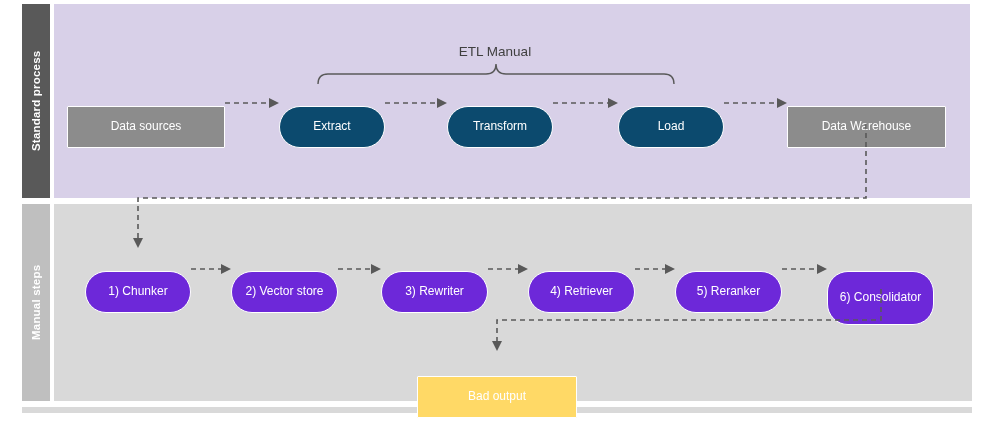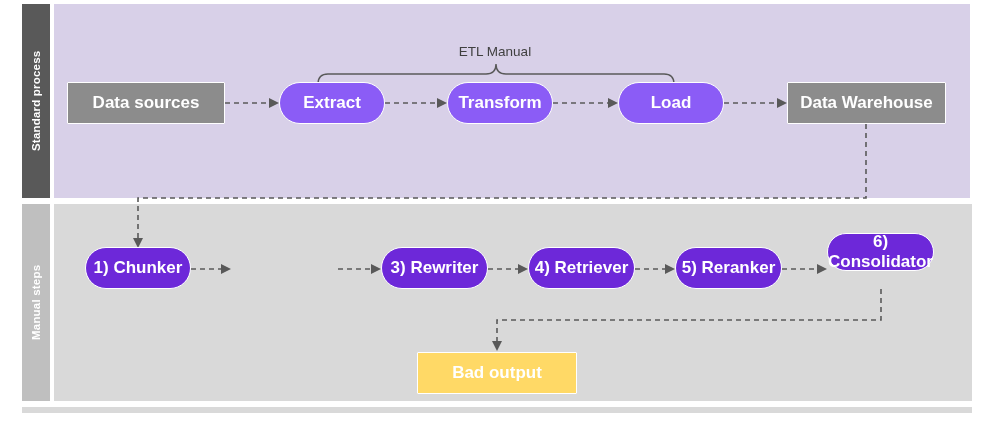--- a/index.html
+++ b/index.html
@@ -48,31 +48,32 @@
   }
 
   
   .node {
     position: absolute;
     display: flex;
     align-items: center;
     justify-content: center;
     text-align: center;
     color: #ffffff;
-    font-weight: bold;
-    font-size: 17px;
+    font-weight: normal;
+    font-size: 12px;
     line-height: 1.15;
     box-sizing: border-box;
     border: 1.5px solid #ffffff;
+    margin-top: 24px;
   }
   .node.rect  { border-radius: 1px; }
   .node.pill  { border-radius: 21px; }
   .node.grey      { background: #8c8c8c; }
   .node.greylight { background: #6d28d9; }
-  .node.magenta   { background: #8b5cf6; }
+  .node.magenta   { background: #0c4a6e; }
   .node.yellow    { background: #ffd966; }
 
   
   .conn { position: absolute; overflow: visible; pointer-events: none; }
   .conn path, .conn line { fill: none; stroke: #595959; stroke-width: 1.6px; }
   .conn .dash { stroke-dasharray: 5 4; }
   .conn .arrow { fill: #595959; stroke: none; }
   .brace path { fill: none; stroke: #595959; stroke-width: 1.4px; }
 
   
@@ -134,28 +135,29 @@
     <polygon class="arrow" points="53,3 63,8 53,13"></polygon>
   </svg>
 
   <svg class="conn" style="left:130px; top:124px;" width="752" height="130" viewBox="0 0 752 130">
     <path class="dash" d="M 736 0 L 736 74 L 8 74 L 8 114"></path>
     <polygon class="arrow" points="3,114 13,114 8,124"></polygon>
   </svg>
 
   <div class="node pill greylight" style="left:85px; top:247px; width:106px; height:42px;">1) Chunker</div>
 
+  <div class="node pill greylight" style="left:231px; top:247px; width:107px; height:42px;">2) Vector store</div>
 
   <div class="node pill greylight" style="left:381px; top:247px; width:107px; height:42px;">3) Rewriter</div>
 
   <div class="node pill greylight" style="left:528px; top:247px; width:107px; height:42px;">4) Retriever</div>
 
   <div class="node pill greylight" style="left:675px; top:247px; width:107px; height:42px;">5) Reranker</div>
 
-  <div class="node pill greylight" style="left:827px; top:233px; width:107px; height:38px;">6) Consolidator</div>
+  <div class="node pill greylight" style="left:827px; top:247px; width:107px; height:54px;">6) Consolidator</div>
 
   <svg class="conn" style="left:191px; top:261px;" width="42" height="16" viewBox="0 0 42 16">
     <line class="dash" x1="0" y1="8" x2="30" y2="8"></line>
     <polygon class="arrow" points="30,3 40,8 30,13"></polygon>
   </svg>
 
   <svg class="conn" style="left:338px; top:261px;" width="45" height="16" viewBox="0 0 45 16">
     <line class="dash" x1="0" y1="8" x2="33" y2="8"></line>
     <polygon class="arrow" points="33,3 43,8 33,13"></polygon>
   </svg>

